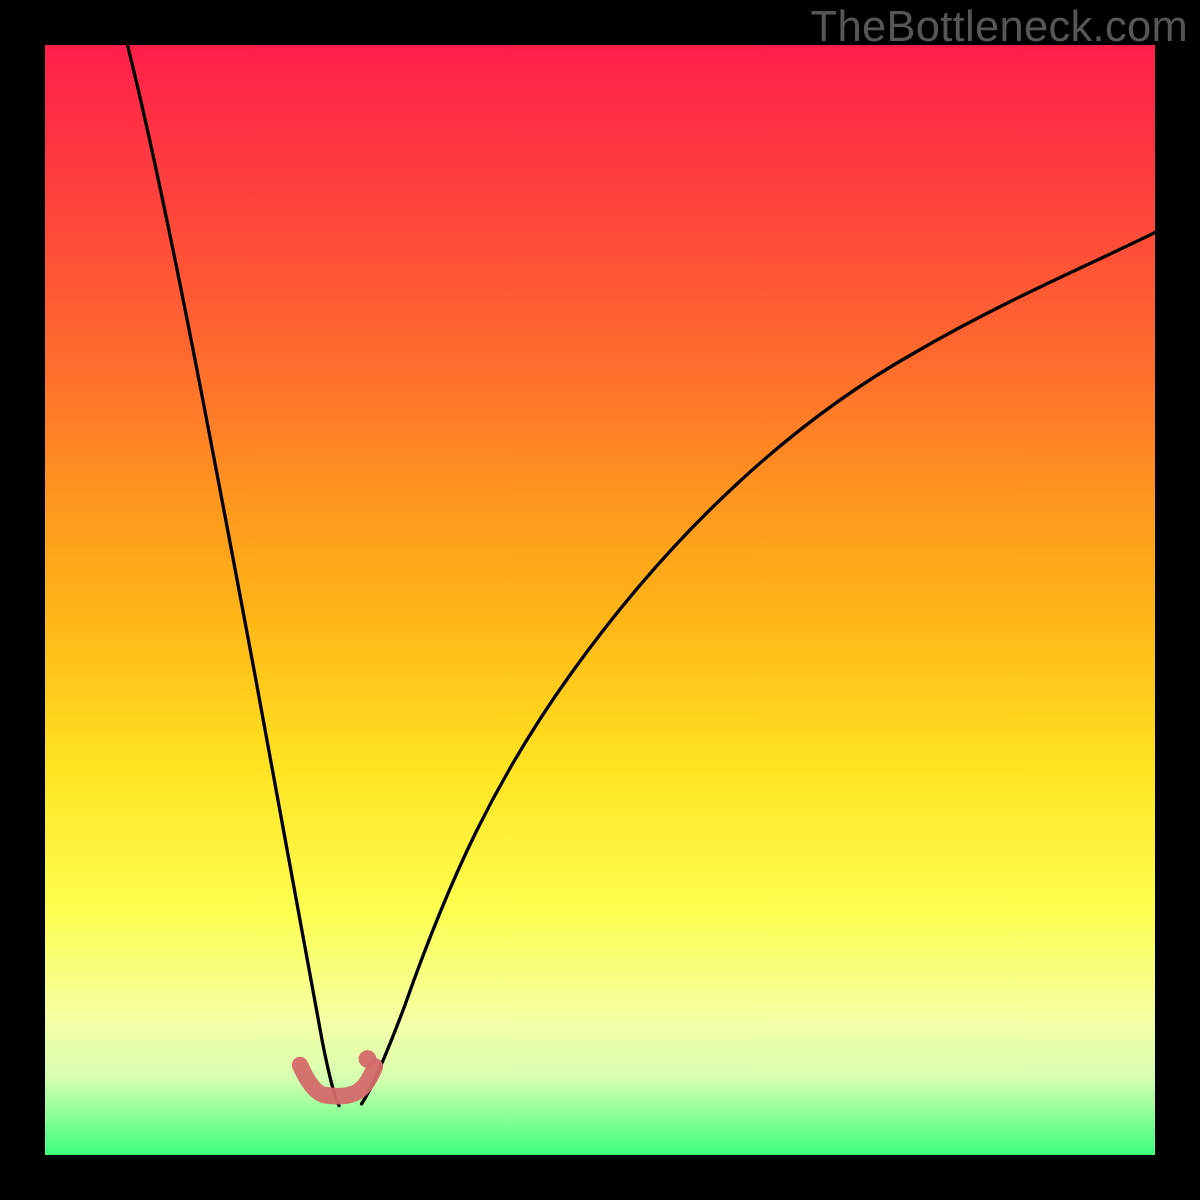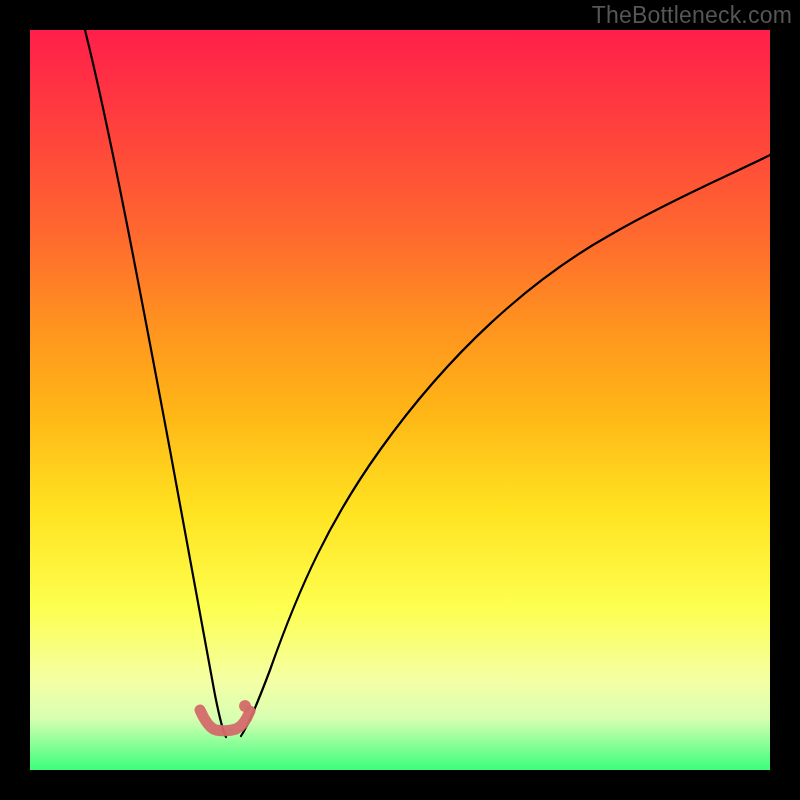--- a/index.html
+++ b/index.html
@@ -14,21 +14,21 @@
     position: relative;
     width: 800px;
     height: 800px;
     background: #000;
   }
   .watermark {
     position: absolute;
     top: 2px;
     right: 8px;
     color: #565656;
-    font-size: 23px;
+    font-size: 29px;
     font-weight: 500;
     letter-spacing: 0.2px;
     z-index: 10;
   }
   .plot {
     position: absolute;
     top: 30px;
     left: 30px;
     width: 740px;
     height: 740px;

